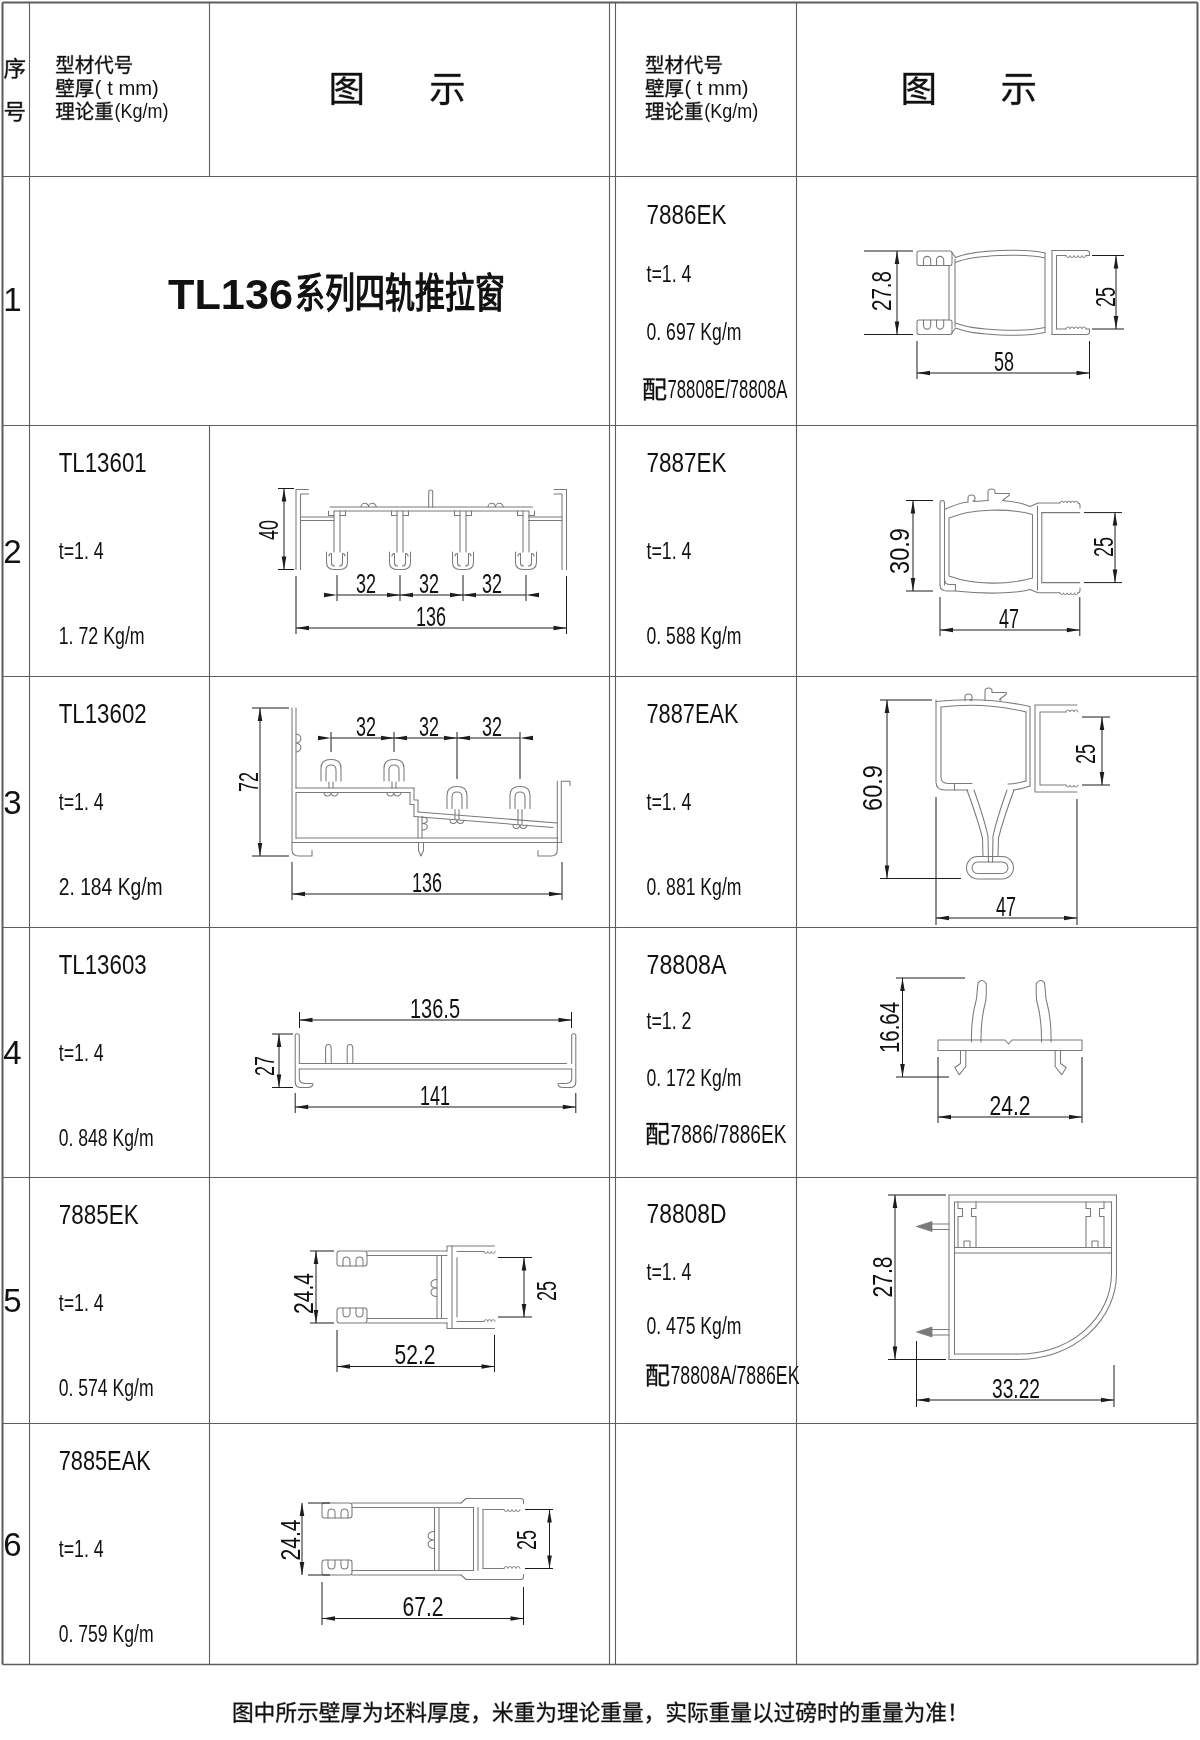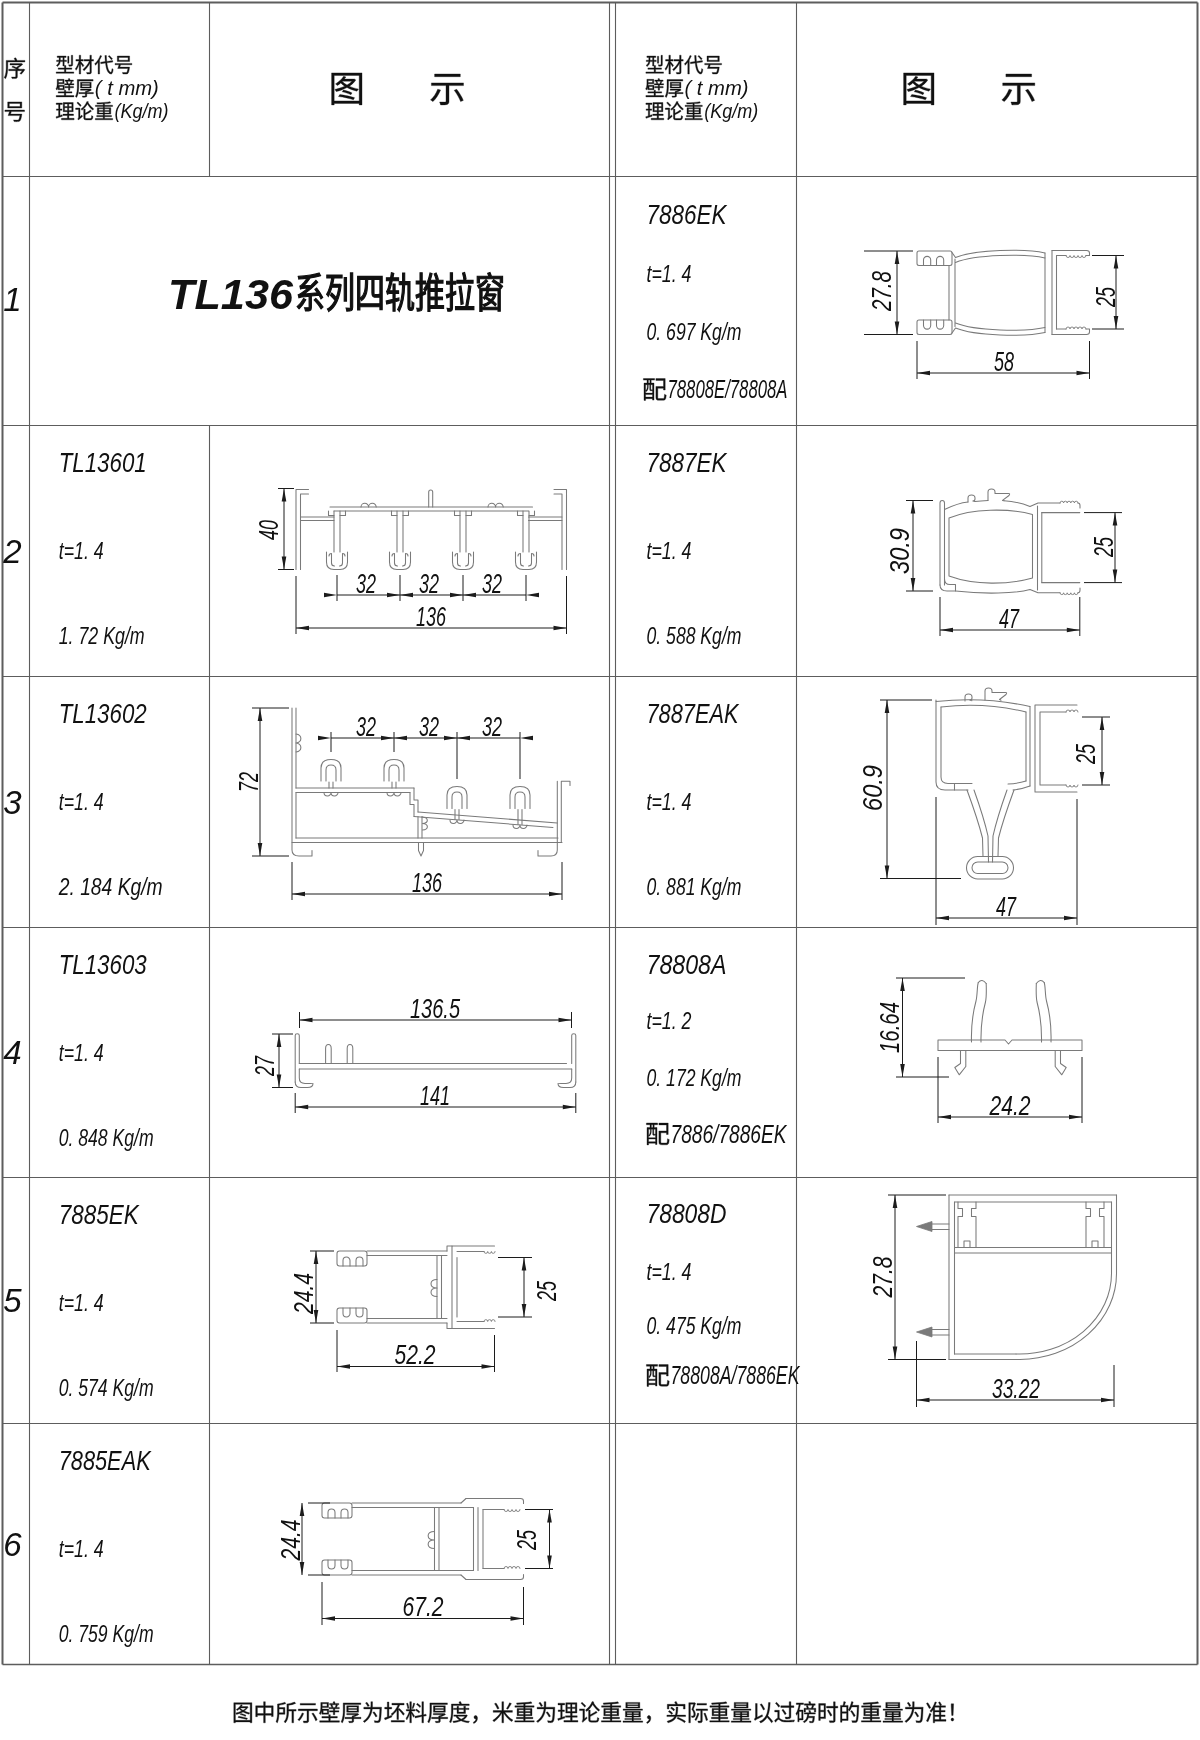--- a/index.html
+++ b/index.html
@@ -1,15 +1,15 @@
 <!DOCTYPE html>
 <html><head><meta charset="utf-8">
 <style>
 html,body{margin:0;padding:0;background:#fff;}
-#page{position:relative;width:1200px;height:1740px;background:#fff;overflow:hidden;font-style:italic;}
+#page{position:relative;width:1200px;height:1740px;background:#fff;overflow:hidden;}
 svg{position:absolute;left:0;top:0;}
 text{font-family:"Liberation Sans",sans-serif;}
 </style></head>
 <body>
 <div id="page">
 <svg width="1200" height="1740" viewBox="0 0 1200 1740">
 <line x1="2.5" y1="2.5" x2="1197.5" y2="2.5" stroke="#5d5d5d" stroke-width="2"></line>
       <line x1="2.5" y1="176.5" x2="1197.5" y2="176.5" stroke="#5d5d5d" stroke-width="1.1"></line>
       <line x1="2.5" y1="425.5" x2="1197.5" y2="425.5" stroke="#5d5d5d" stroke-width="1.1"></line>
       <line x1="2.5" y1="676.5" x2="1197.5" y2="676.5" stroke="#5d5d5d" stroke-width="1.1"></line>

